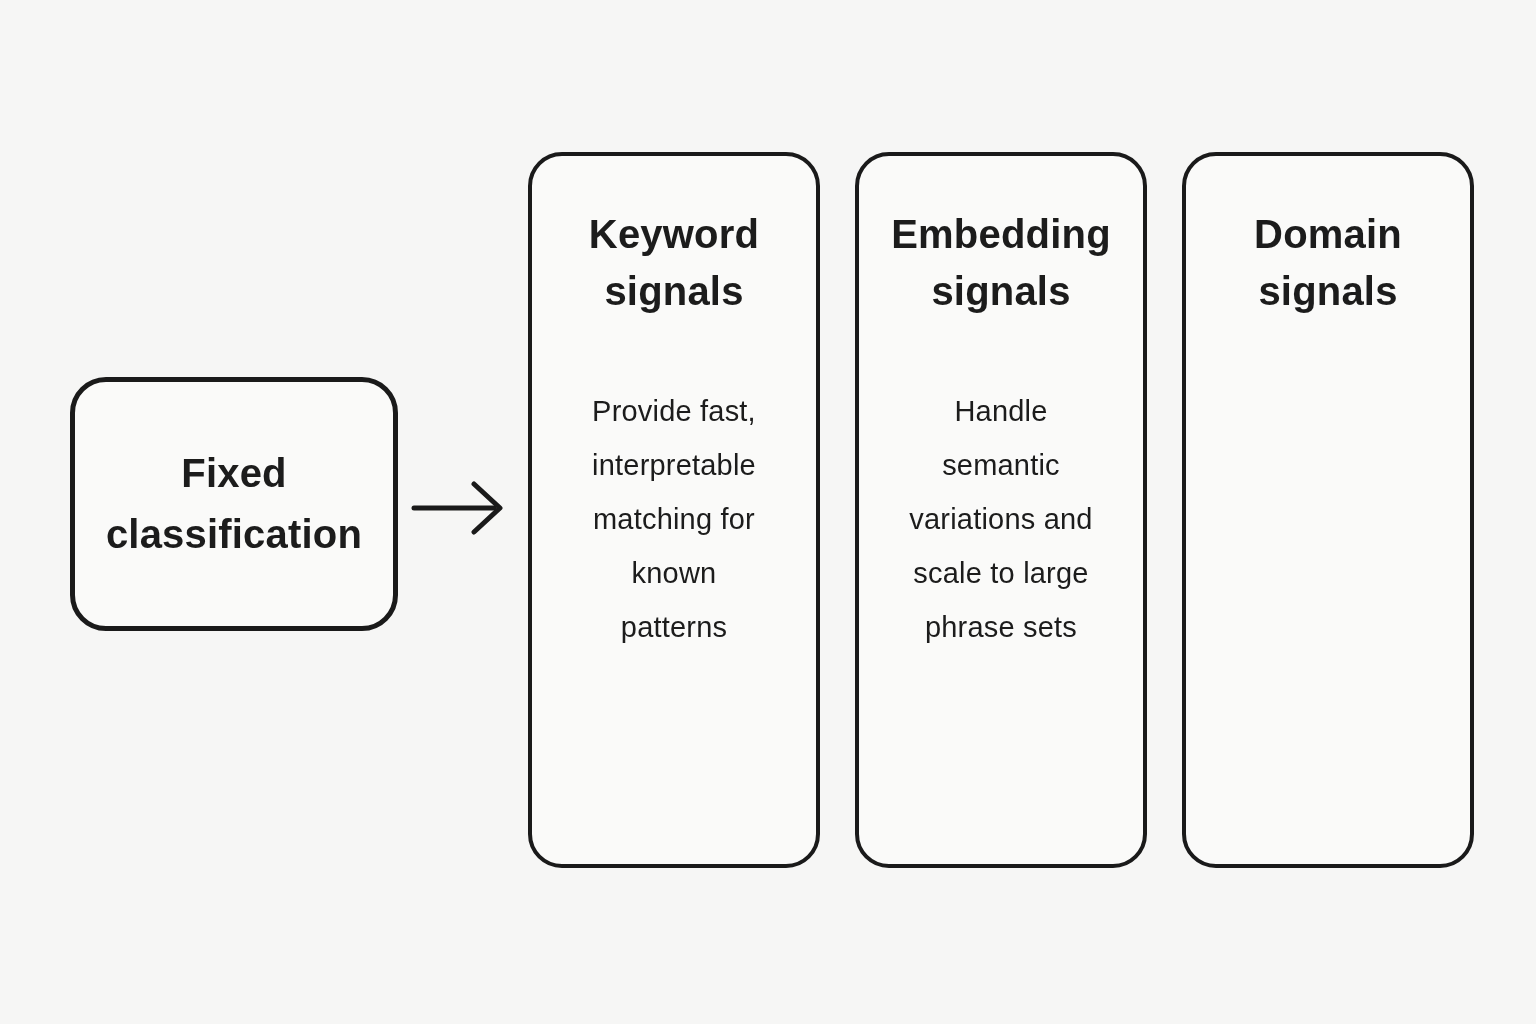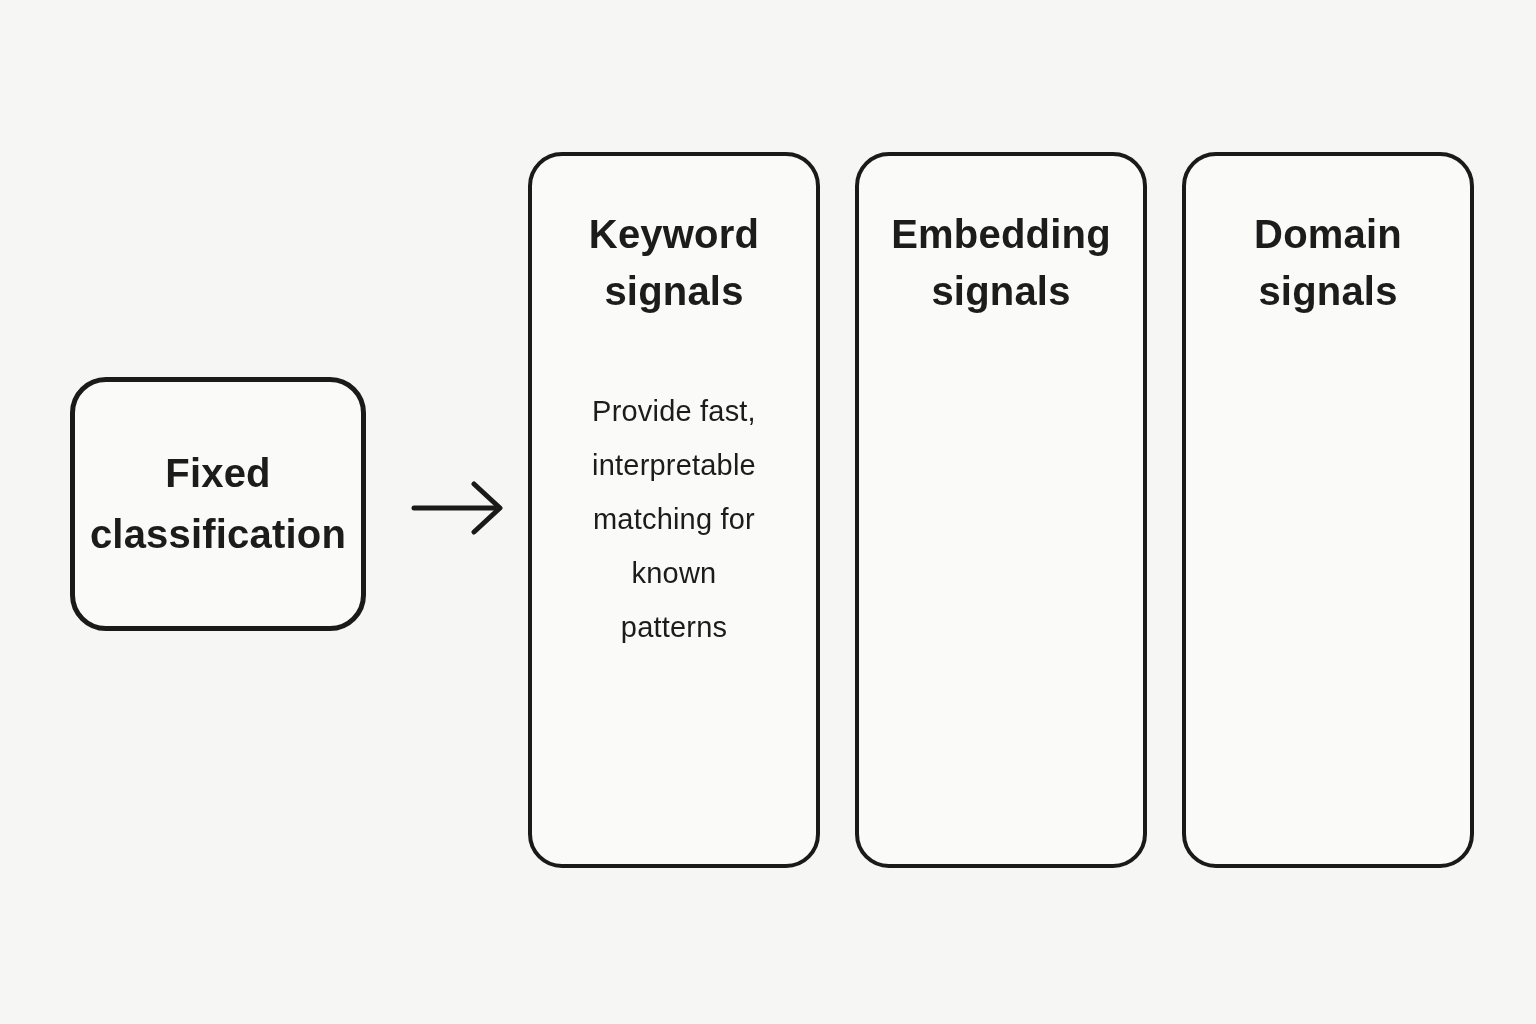--- a/index.html
+++ b/index.html
@@ -17,21 +17,21 @@
     position:relative;
     overflow:hidden;
   }
   .canvas{
     position:absolute;
     inset:0;
   }
   .source-node{
     position:absolute;
     left:70px; top:377px;
-    width:296px; height:254px;
+    width:328px; height:254px;
     background:var(--card-fill);
     border:5px solid var(--stroke);
     border-radius:36px;
     display:flex;
     align-items:center;
     justify-content:center;
     text-align:center;
   }
   .source-node .label{
     font-size:40px;
@@ -102,20 +102,25 @@
       <div class="body">Provide fast,
 interpretable
 matching for
 known
 patterns</div>
     </div>
 
     <div class="card">
       <div class="title">Embedding
 signals</div>
+      <div class="body">Handle
+semantic
+variations and
+scale to large
+phrase sets</div>
     </div>
 
     <div class="card">
       <div class="title">Domain
 signals</div>
     </div>
 
   </div>
 
 </div>

